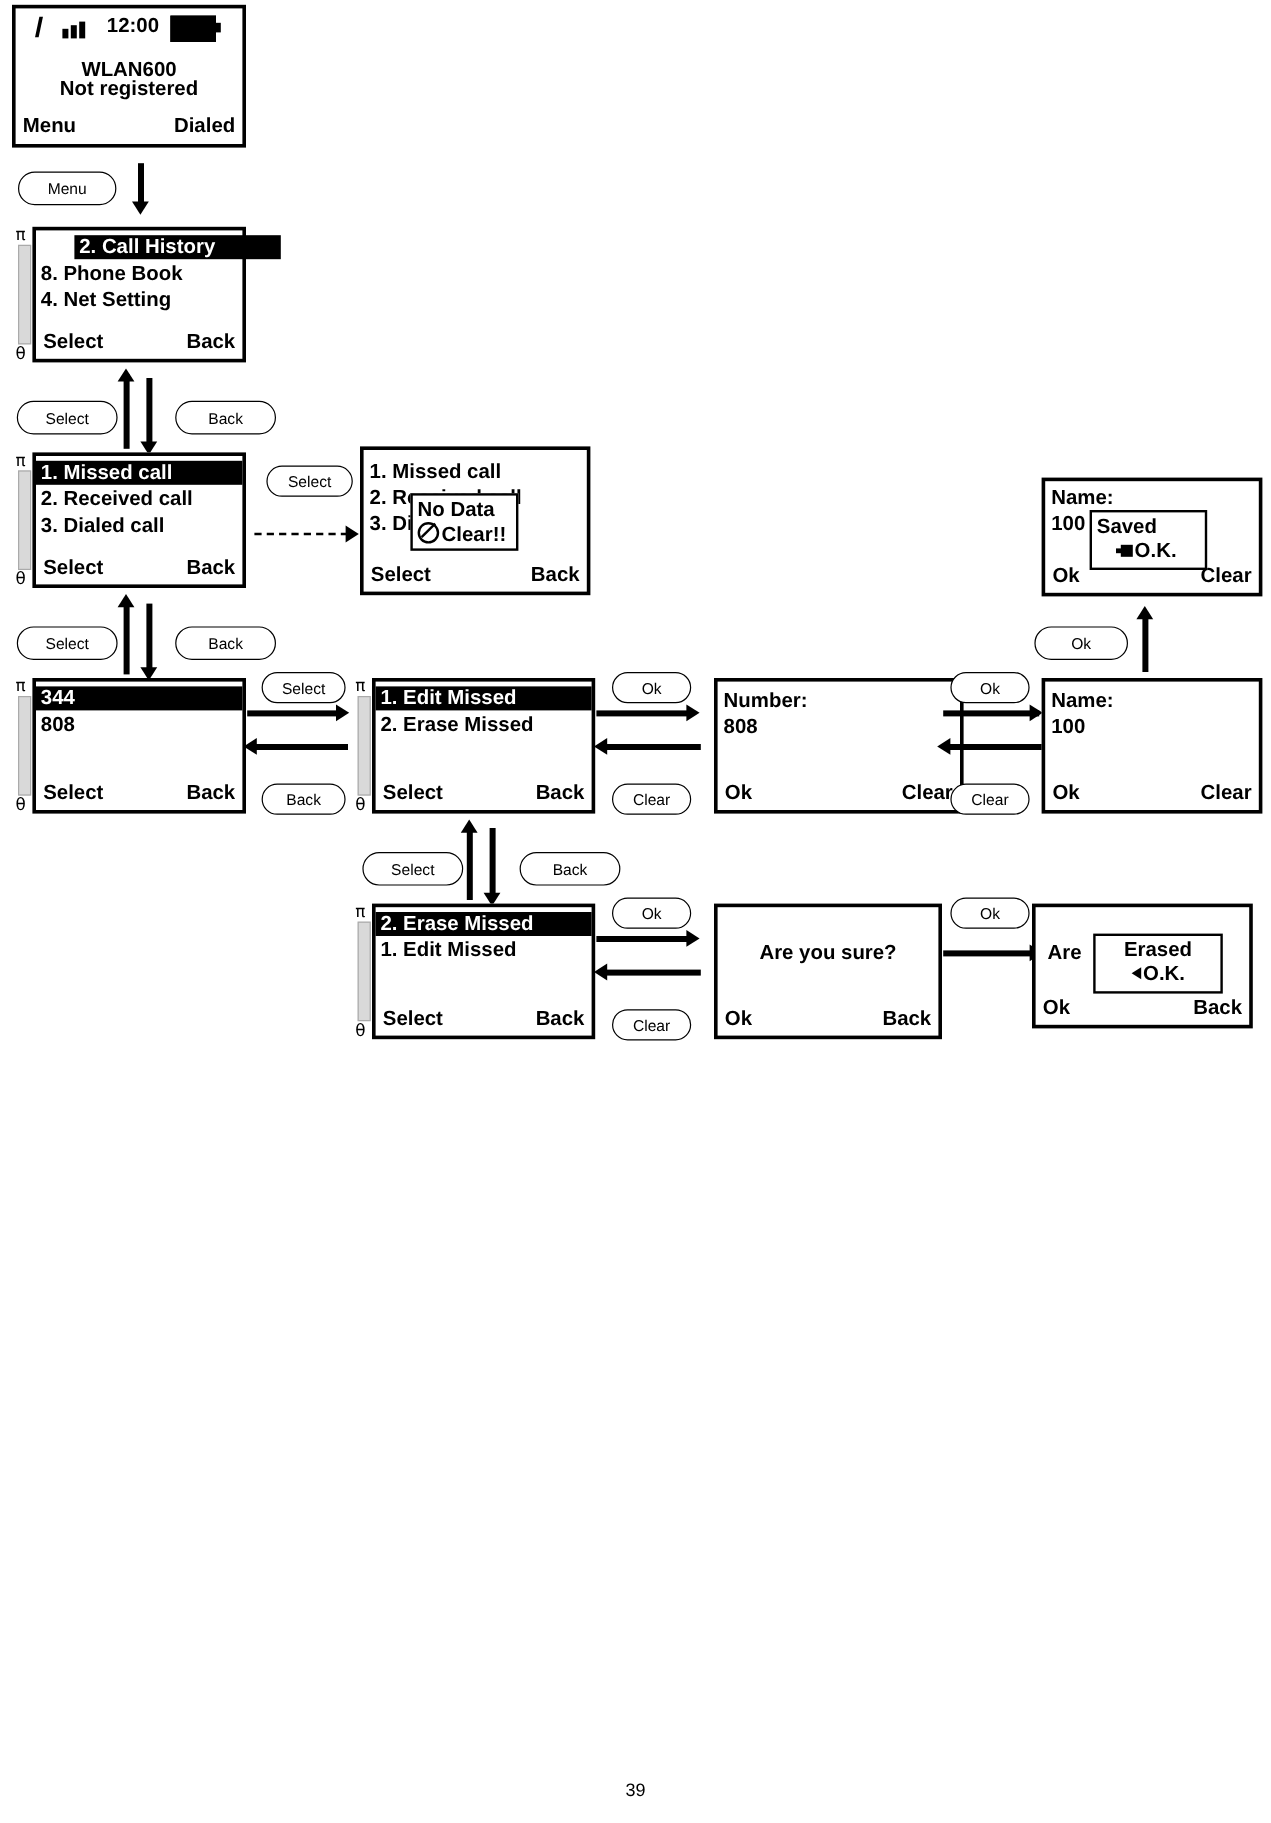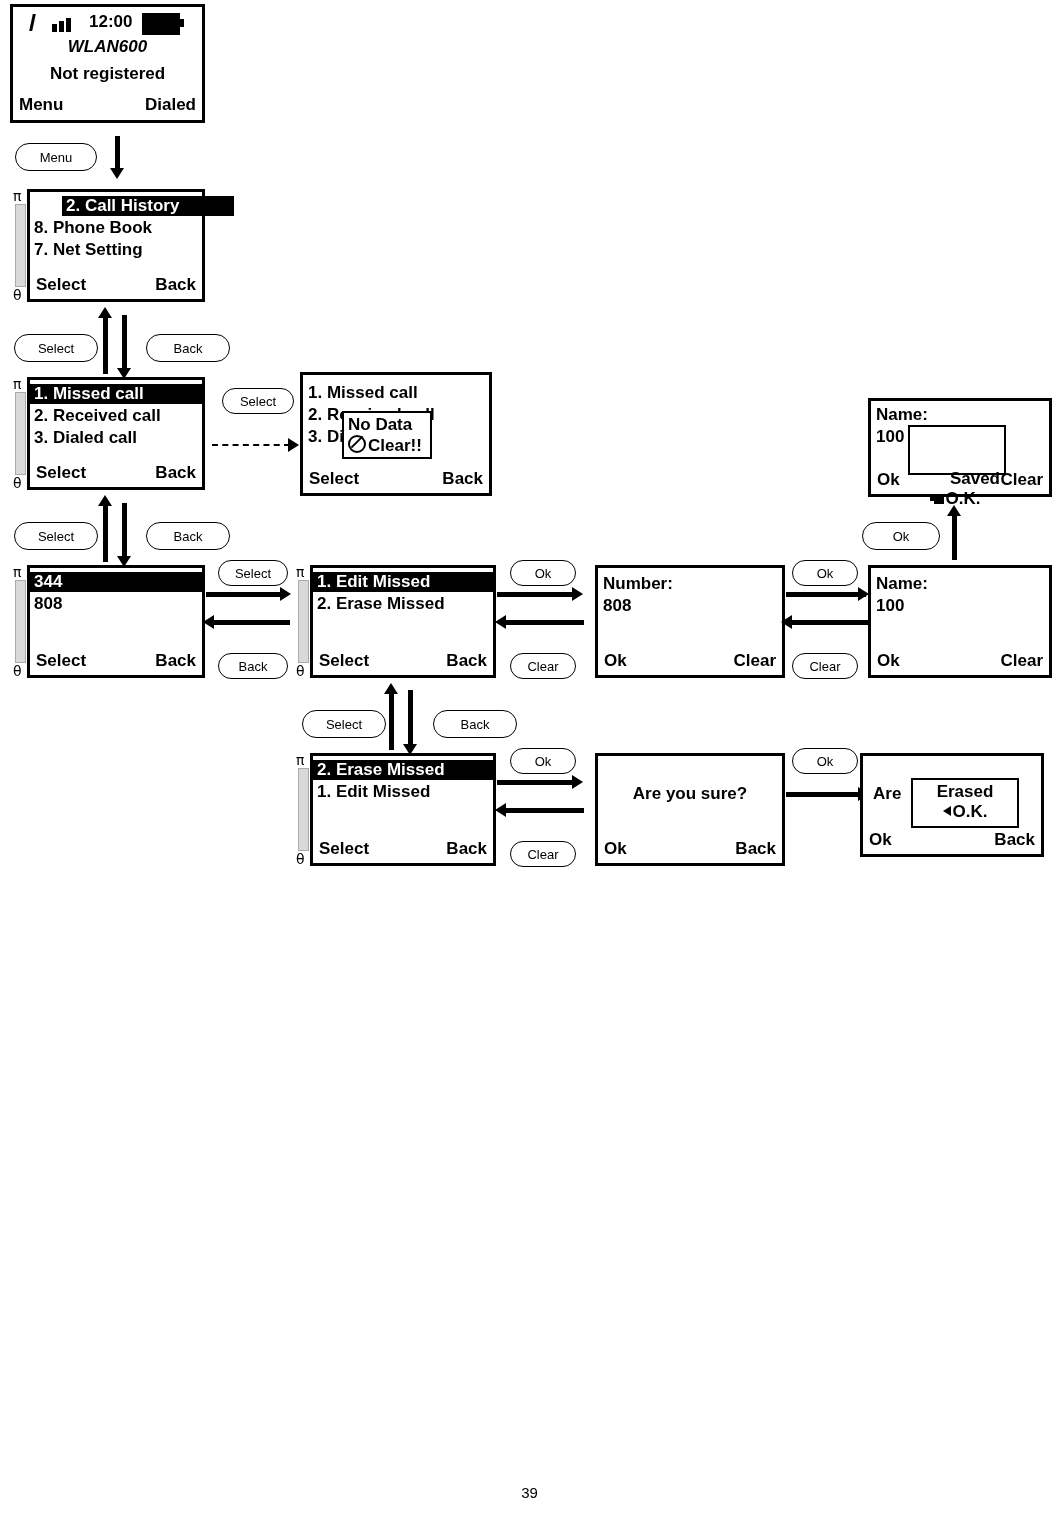--- a/index.html
+++ b/index.html
@@ -241,21 +241,21 @@
     <div class="sig">
       <span class="ant"></span>
         <i></i>
         <i></i>
         <i></i>
         <i></i>
     </div>
     <div class="clock">12:00</div>
     <div class="batt"></div>
   </div>
-  <div class="center-line" style="top:30px;font-style:italic;">WLAN600</div>
+  <div class="center-line" style="top:41px;">WLAN600</div>
   <div class="center-line" style="top:57px;">Not registered</div>
   <div class="softrow" style="bottom:5px;">
     <span>Menu</span>
     <span>Dialed</span>
   </div>
 </div>
 
 <div class="key" style="left:15px; top:143px; width:82px; height:28px;">Menu</div>
 
 <div class="arrow" style="left:115px; top:136px; width:5px; height:35px;"></div>
@@ -264,21 +264,21 @@
 <div class="screen" style="left:27px; top:189px; width:178px; height:113px;">
   <div class="scrollbar">
     <div class="up">π</div>
     <div class="bar"></div>
     <div class="dn">θ</div>
   </div>
   <div class="line" style="left:4px; top:4px; width:100%;margin-left:28px;">
     <span class="hl">2. Call History</span>
   </div>
   <div class="line" style="left:4px; top:26px;">8. Phone Book</div>
-  <div class="line" style="left:4px; top:48px;">7. Net Setting</div>
+  <div class="line" style="left:4px; top:48px;">4. Net Setting</div>
   <div class="softrow">
     <span>Select</span>
     <span>Back</span>
   </div>
 </div>
 
 <div class="key" style="left:14px; top:334px; width:84px; height:28px;">Select</div>
 <div class="key" style="left:146px; top:334px; width:84px; height:28px;">Back</div>
 <div class="arrow" style="left:122px; top:315px; width:5px; height:58px;"></div>
 <div class="ahead down" style="left:117px; top:368px;"></div>
@@ -366,21 +366,21 @@
   </div>
 </div>
 
 <div class="key" style="left:510px; top:560px; width:66px; height:26px;">Ok</div>
 <div class="key" style="left:510px; top:653px; width:66px; height:26px;">Clear</div>
 <div class="arrow" style="left:497px; top:592px; width:80px; height:5px;"></div>
 <div class="ahead right" style="left:572px; top:587px;"></div>
 <div class="arrow" style="left:504px; top:620px; width:80px; height:5px;"></div>
 <div class="ahead left" style="left:495px; top:615px;"></div>
 
-<div class="screen" style="left:595px; top:565px; width:190px; height:113px;">
+<div class="screen" style="left:595px; top:565px; width:208px; height:113px;">
   <div class="line" style="left:5px; top:6px;">Number:</div>
   <div class="line" style="left:5px; top:28px;">808</div>
   <div class="softrow">
     <span>Ok</span>
     <span>Clear</span>
   </div>
 </div>
 
 <div class="key" style="left:792px; top:560px; width:66px; height:26px;">Ok</div>
 <div class="key" style="left:792px; top:653px; width:66px; height:26px;">Clear</div>
@@ -403,21 +403,21 @@
 <div class="ahead up" style="left:947px; top:505px;"></div>
 
 <div class="screen" style="left:868px; top:398px; width:184px; height:99px;">
   <div class="line" style="left:5px; top:4px;">Name:</div>
   <div class="line" style="left:5px; top:26px;">100</div>
   <div class="softrow">
     <span>Ok</span>
     <span>Clear</span>
   </div>
   <div class="popup" style="left:37px; top:24px; width:98px; height:50px;">
-    <span style="display:block; text-align:right;margin-top:40px;">Saved</span>
+    <span style="display:block; text-align:left;">Saved</span>
     <span class="ln2" style="text-align:center;"><span class="sq-mark"></span><span>O.K.</span></span>
   </div>
 </div>
 
 <div class="key" style="left:302px; top:710px; width:84px; height:28px;">Select</div>
 <div class="key" style="left:433px; top:710px; width:84px; height:28px;">Back</div>
 <div class="arrow" style="left:408px; top:690px; width:5px; height:58px;"></div>
 <div class="ahead down" style="left:403px; top:744px;"></div>
 <div class="arrow" style="left:389px; top:688px; width:5px; height:62px;"></div>
 <div class="ahead up" style="left:384px; top:683px;"></div>

